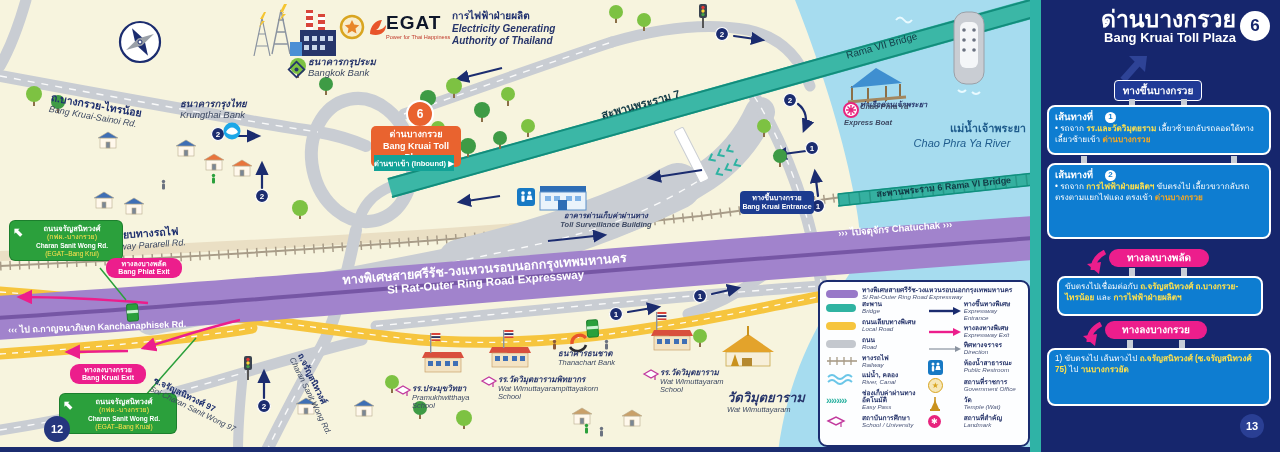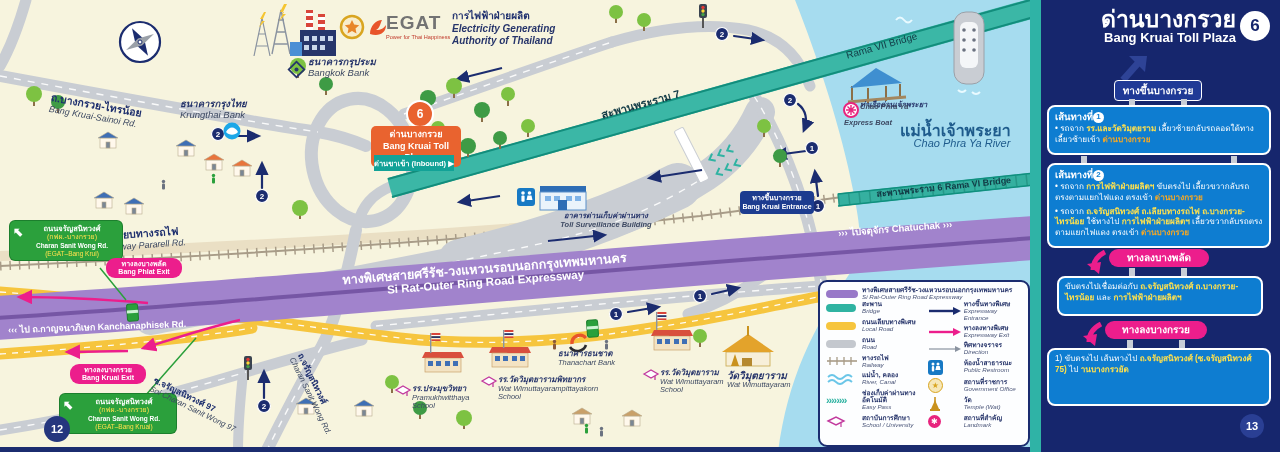--- a/index.html
+++ b/index.html
@@ -38,21 +38,21 @@
   .sb-title{position:absolute;right:44px;top:7px;text-align:right;color:#fff;line-height:1.05;}
   .sb-title .t1{font-size:23px;font-weight:bold;}
   .sb-title .t2{font-size:13px;font-weight:bold;}
   .sb-circle{position:absolute;right:10px;top:11px;width:30px;height:30px;border-radius:50%;
              background:#fff;color:#16266D;font-weight:bold;font-size:17px;
              display:flex;align-items:center;justify-content:center;}
   .sb-sign{position:absolute;left:73px;top:80px;width:86px;background:#203A96;border:1.5px solid #fff;
            border-radius:4px;color:#fff;font-weight:bold;font-size:10px;text-align:center;padding:2px 0;}
   .sb-box{position:absolute;left:6px;width:224px;background:#0E7DD1;border:2px solid #fff;border-radius:8px;
           box-sizing:border-box;color:#fff;font-size:8.2px;line-height:1.3;padding:4px 6px;}
-  .sb-box .hd{font-weight:bold;font-size:9.5px;display:flex;align-items:center;gap:0;margin-bottom:1px;}
+  .sb-box .hd{font-weight:bold;font-size:9.5px;display:flex;align-items:center;gap:12px;margin-bottom:1px;}
   .sb-box .numc{display:inline-flex;width:11px;height:11px;border-radius:50%;background:#fff;color:#0E7DD1;
           font-size:8px;font-weight:bold;align-items:center;justify-content:center;}
   .sb-box p{margin:0 0 3px 0;}
   .hl-y{color:#FFE14D;font-weight:bold;}
   .hl-o{color:#F7A823;font-weight:bold;}
   .conn{position:absolute;width:6px;height:8px;background:#C8CDD6;}
 </style>
 </head>
 <body>
 
@@ -539,21 +539,21 @@
           </g>
         <g transform="translate(644,370)">
             <path d="M0,4 L7,0 L14,4 L7,8 Z"></path>
             <path d="M11,6 v4" fill="none"></path>
           </g>
       </g>
 
       <rect x="0" y="447" width="1030" height="5" fill="#1B2C6F"></rect>
     </svg>
 
-    <div class="lbl" style="left:386px;top:12px;font-size:19px;letter-spacing:1px;color:#737373;font-weight:bold;">EGAT</div>
+    <div class="lbl" style="left:386px;top:12px;font-size:19px;letter-spacing:1px;color:#0f172a;font-weight:bold;">EGAT</div>
     <div class="lbl" style="left:386px;top:34px;font-size:5.6px;color:#C0392B;">Power for Thai Happiness</div>
     <div class="lbl rd-th" style="left:452px;top:10px;font-size:10px;">การไฟฟ้าฝ่ายผลิต</div>
     <div class="lbl poi-en" style="left:452px;top:23px;font-size:10px;font-weight:bold;color:#27356B;">Electricity Generating</div>
     <div class="lbl poi-en" style="left:452px;top:35px;font-size:10px;font-weight:bold;color:#27356B;">Authority of Thailand</div>
 
     <div class="lbl poi-th" style="left:308px;top:57px;font-size:9.5px;">ธนาคารกรุประม</div>
     <div class="lbl poi-en" style="left:308px;top:68px;font-size:9.5px;">Bangkok Bank</div>
 
     <div class="lbl poi-th" style="left:180px;top:99px;font-size:9.5px;">ธนาคารกรุงไทย</div>
     <div class="lbl poi-en" style="left:180px;top:110px;font-size:9.5px;">Krungthai Bank</div>
@@ -581,21 +581,21 @@
     <div class="lbl white-b" style="left:838px;top:224px;font-size:9.5px;transform:rotate(-4.5deg);">
       <span>›››</span>
       <span>ไปจตุจักร Chatuchak</span>
       <span>›››</span>
     </div>
 
     <div class="lbl rd-th" style="left:600px;top:98px;font-size:11px;transform:rotate(-15.5deg);color:#123B46;">สะพานพระราม 7</div>
     <div class="lbl rd-en" style="left:845px;top:40px;font-size:10px;font-style:normal;color:#123B46;transform:rotate(-15.5deg);">Rama VII Bridge</div>
     <div class="lbl rd-th" style="left:876px;top:182px;font-size:9px;color:#123B46;transform:rotate(-6deg);">สะพานพระราม 6  Rama VI Bridge</div>
 
-    <div class="lbl rd-th" style="left:900px;top:122px;width:126px;text-align:left;font-size:16px;color:#1E5B8C;">แม่น้ำเจ้าพระยา</div>
+    <div class="lbl rd-th" style="left:900px;top:122px;width:126px;text-align:right;font-size:11px;color:#1E5B8C;">แม่น้ำเจ้าพระยา</div>
     <div class="lbl poi-en" style="left:894px;top:137px;width:136px;text-align:center;font-size:11px;color:#1E5B8C;">Chao Phra Ya River</div>
 
     <div class="lbl poi-th" style="left:860px;top:101px;font-size:7.5px;">ท่าเรือด่วนเจ้าพระยา</div>
     <div class="lbl poi-en" style="left:860px;top:103px;font-size:7.5px;font-weight:bold;">Chao Phra Ya</div>
     <div class="lbl poi-en" style="left:844px;top:119px;font-size:7.5px;font-weight:bold;">Express Boat</div>
 
     <div class="circ" style="left:406px;top:100px;width:24px;height:24px;background:#E9632F;border:2px solid #fff;font-size:12px;">6</div>
     <div class="badge" style="left:371px;top:126px;width:86px;background:#E9632F;font-size:9px;padding:3px 2px;line-height:1.3;">
       <div>ด่านบางกรวย</div>
       <div>Bang Kruai Toll Plaza</div>
@@ -656,21 +656,21 @@
     <div class="lbl" style="left:558px;top:350px;">
       <div class="poi-th" style="font-size:8px;">ธนาคารธนชาต</div>
       <div class="poi-en" style="font-size:7.5px;">Thanachart Bank</div>
     </div>
     <div class="lbl" style="left:660px;top:369px;">
       <div class="poi-th" style="font-size:8px;">รร.วัดวิมุตยาราม</div>
       <div class="poi-en" style="font-size:7.5px;">Wat Wimuttayaram</div>
       <div class="poi-en" style="font-size:7.5px;">School</div>
     </div>
     <div class="lbl" style="left:727px;top:370px;">
-      <div class="poi-th" style="font-size:10px;">วัดวิมุตยาราม</div>
+      <div class="poi-th" style="font-size:13px;margin-top:21px;">วัดวิมุตยาราม</div>
       <div class="poi-en" style="font-size:7.5px;">Wat Wimuttayaram</div>
     </div>
 
     <div class="circ" style="left:44px;top:416px;width:26px;height:26px;font-size:11px;">12</div>
 
     <div class="legend">
       <div class="lg-row">
         <span class="lg-ico">
             <span class="sw" style="background:#9878C8;width:32px;"></span>
           </span>
@@ -871,21 +871,20 @@
     </div>
     <div class="conn" style="left:40px;top:156px;"></div>
     <div class="conn" style="left:190px;top:156px;"></div>
 
     <div class="sb-box" style="top:163px;min-height:76px;">
       <div class="hd">
           <span>เส้นทางที่</span>
           <span class="numc">2</span>
         </div>
       <p><span>• รถจาก </span><span class="hl-y">การไฟฟ้าฝ่ายผลิตฯ</span><span> ขับตรงไป เลี้ยวขวากลับรถ ตรงตามแยกไฟแดง ตรงเข้า </span><span class="hl-o">ด่านบางกรวย</span></p>
-      <p><span>• รถจาก </span><span class="hl-y">ถ.จรัญสนิทวงศ์ ถ.เลียบทางรถไฟ ถ.บางกรวย-ไทรน้อย</span><span> ใช้ทางไป </span><span class="hl-y">การไฟฟ้าฝ่ายผลิตฯ</span><span> เลี้ยวขวากลับรถตรงตามแยกไฟแดง ตรงเข้า </span><span class="hl-o">ด่านบางกรวย</span></p>
     </div>
 
     <svg style="position:absolute;left:46px;top:250px;" width="22" height="24">
       <path d="M18,2 C10,6 6,12 6,20" stroke="#EC1E8C" stroke-width="5" fill="none"></path>
       <path d="M0,14 L12,24 L14,12 Z" fill="#EC1E8C"></path>
     </svg>
     <div class="pksign" style="left:68px;top:249px;width:92px;font-size:10px;padding:3px 4px;">ทางลงบางพลัด</div>
     <div class="conn" style="left:88px;top:268px;"></div>
     <div class="conn" style="left:140px;top:268px;"></div>
 

